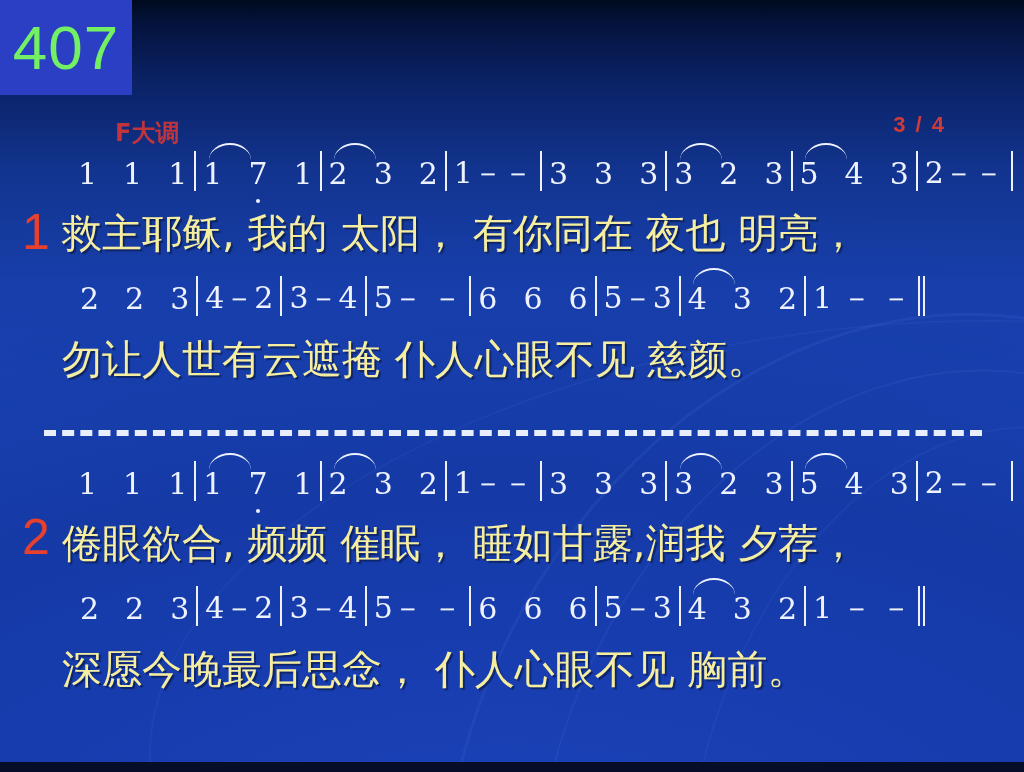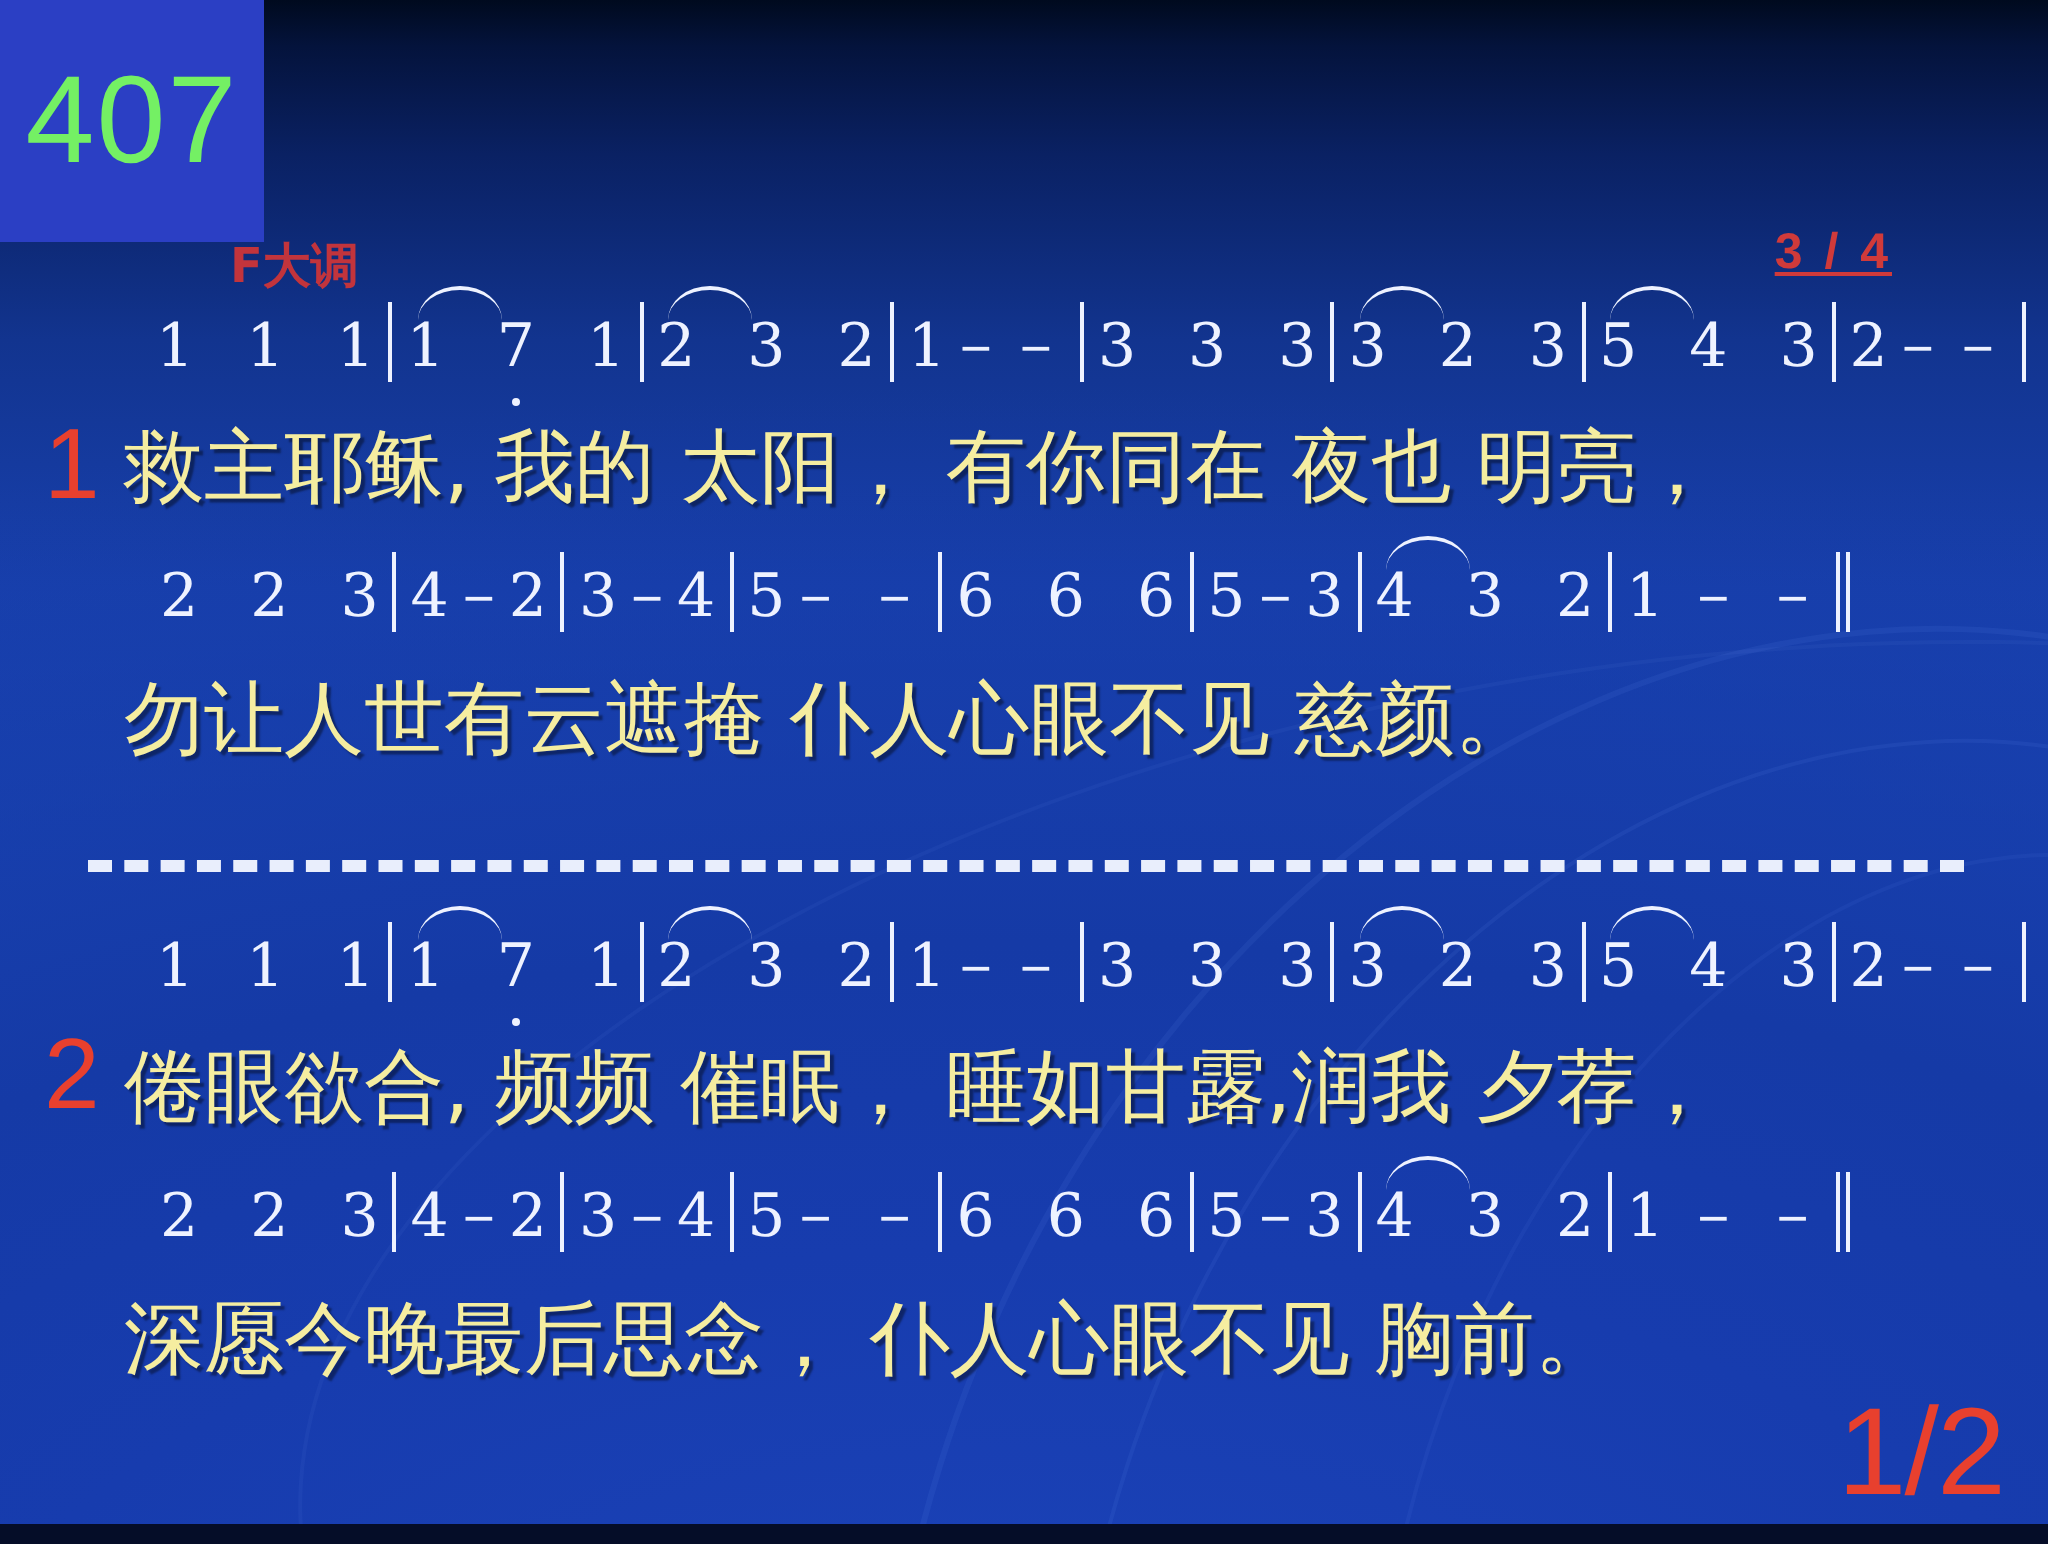--- a/index.html
+++ b/index.html
@@ -25,21 +25,21 @@
     pointer-events:none;
   }
   .swirl.s1 { width:900px; height:1100px; right:-330px; top:300px; transform:rotate(22deg); border-width:3px; }
   .swirl.s2 { width:760px; height:980px; right:-280px; top:360px; transform:rotate(18deg); }
   .swirl.s3 { width:1400px; height:700px; right:-520px; top:330px; transform:rotate(-8deg); border-color:rgba(130,170,255,0.06); }
   .swirl.s4 { width:560px; height:820px; right:-230px; top:420px; transform:rotate(14deg); border-color:rgba(120,160,255,0.07); }
   .bottombar { position:absolute; left:0; right:0; bottom:0; height:10px; background:#050d28; }
 
   
   #badge {
-    position:absolute; left:0; top:0; width:132px; height:121px;
+    position:absolute; left:0; top:0; width:132px; height:95px;
     background:#2b3fc4;
     display:flex; align-items:center; justify-content:center;
   }
   #badge .num {
     color:#74f064; font-size:62px; line-height:1;
     font-family:"Liberation Sans", sans-serif; font-weight:400;
     letter-spacing:1px;
   }
 
   
@@ -55,24 +55,23 @@
   }
 
   
   #keylabel {
     position:absolute; left:115px; top:117px;
     color:#c2343c; font-size:24px; font-weight:bold;
     font-family:"DejaVu Sans", sans-serif;
   }
   #meter {
     position:absolute; right:78px; top:112px;
-    color:#d03a3a; font-size:25px; font-weight:bold;
+    color:#d03a3a; font-size:22px; font-weight:bold;
     font-family:"Liberation Sans", sans-serif;
     letter-spacing:2px;
-    text-decoration:underline;
   }
   #pagenum {
     position:absolute; right:22px; bottom:14px;
     color:#e8402e; font-size:62px; line-height:1;
     font-family:"Liberation Sans", sans-serif;
     letter-spacing:-1px;
   }
 
   
   .verse { position:absolute; left:0; width:1024px; }
@@ -311,16 +310,15 @@
         <span class="note"><span>3</span></span>
         <span class="sp" style="width: 26px;"></span>
         <span class="note"><span>2</span></span>
         <span class="bar"></span>
         <span class="note"><span>1 － －</span></span>
         <span class="dbar"></span>
       </div>
     <div class="lyric row-l2">深愿今晚最后思念，   仆人心眼不见   胸前。</div>
   </div>
 
-  <div id="pagenum">1/2</div>
 
   <div class="bottombar"></div>
 </div>
 
 </body></html>

